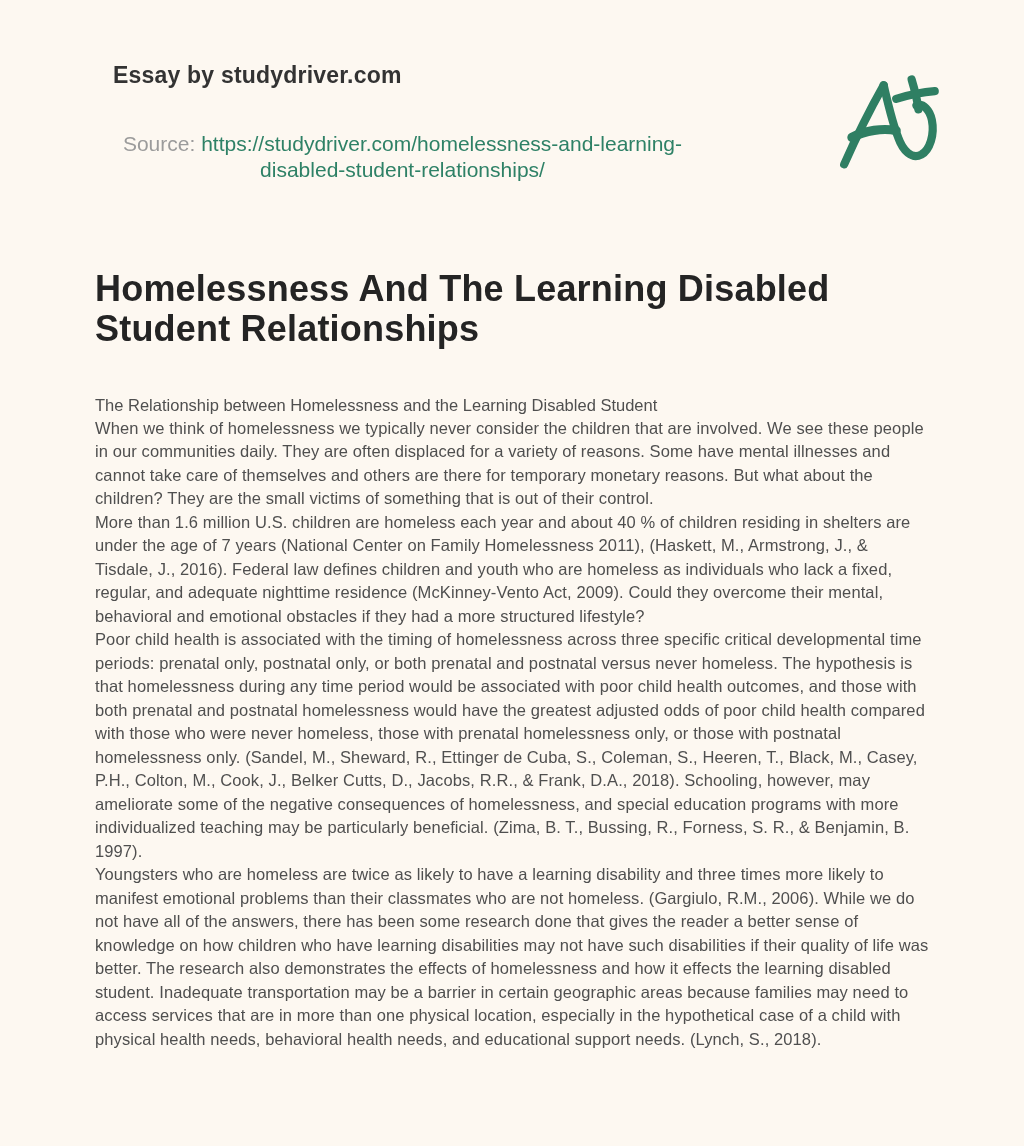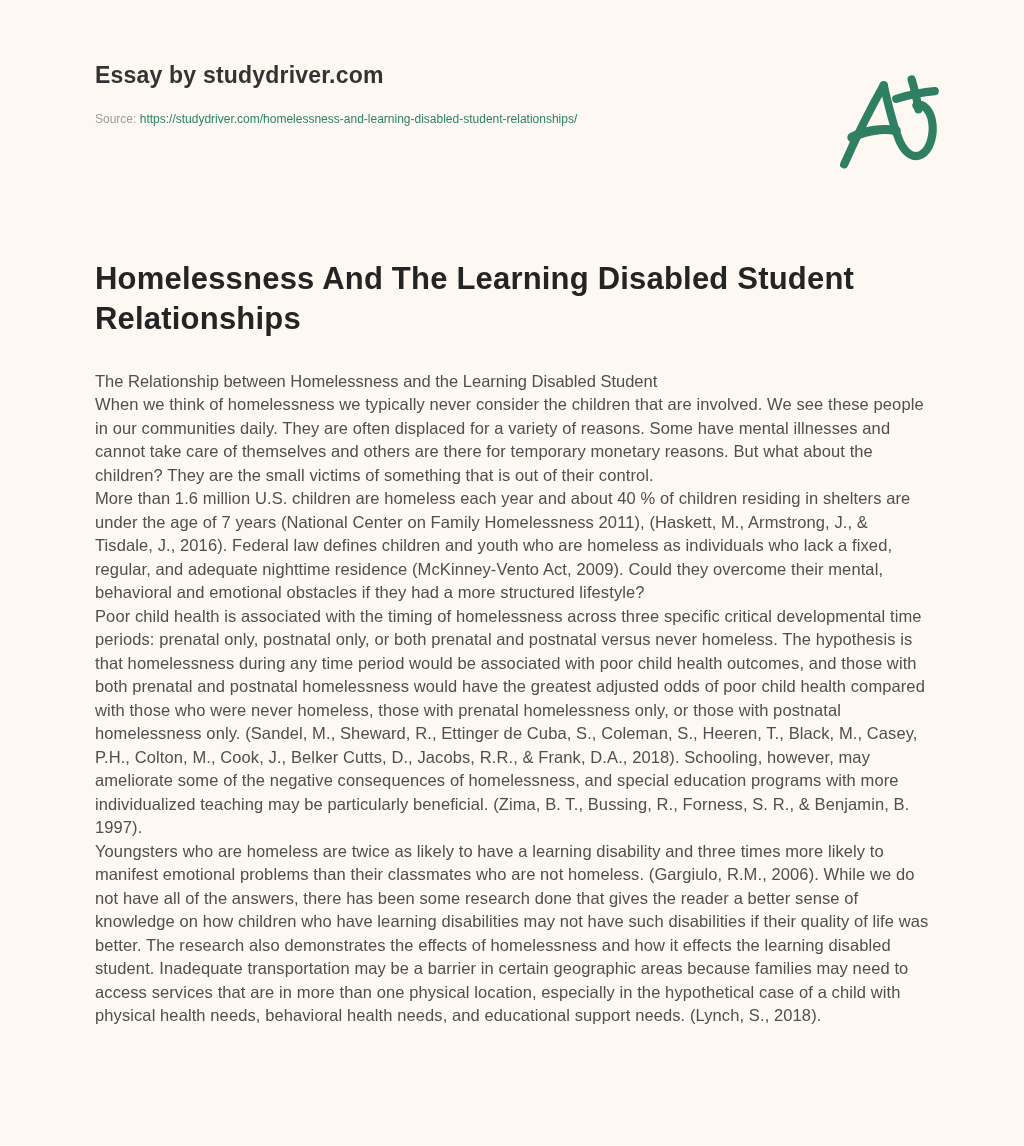--- a/index.html
+++ b/index.html
@@ -27,24 +27,25 @@
   .header-left {
     max-width: 640px;
   }
   .byline {
     font-size: 23px;
     font-weight: 700;
     color: #333333;
     letter-spacing: 0.2px;
     line-height: 1.2;
     margin-top: 2px;
+    margin-left: 18px;
   }
   .source-line {
-    margin-top: 16px;
-    font-size: 12px;
+    margin-top: 41px;
+    font-size: 21px;
     line-height: 26px;
     max-width: 615px;
     text-align: center;
   }
   .source-label {
     color: #9B9B9B;
   }
   .source-link {
     color: #2E8166;
     text-decoration: none;
@@ -52,29 +53,29 @@
     cursor: pointer;
   }
   .logo {
     flex-shrink: 0;
     width: 133px;
     height: 106px;
     margin-top: 7px;
   }
   .essay-title {
     margin-top: 86px;
-    font-size: 31px;
+    font-size: 36px;
     line-height: 40px;
     font-weight: 700;
     color: #242424;
     letter-spacing: 0.2px;
     max-width: 820px;
   }
   .essay-subtitle {
-    margin-top: 30px;
+    margin-top: 44px;
     font-size: 16.5px;
     line-height: 24px;
     color: #4F4F4F;
   }
   .essay-body p {
     font-size: 16.5px;
     line-height: 23.5px;
     letter-spacing: 0.1px;
     color: #4F4F4F;
     max-width: 835px;

